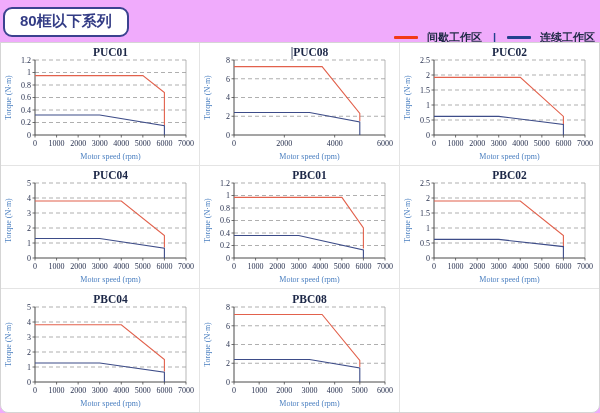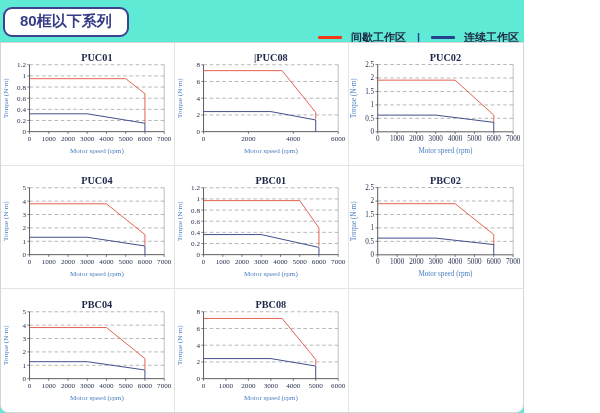--- a/index.html
+++ b/index.html
@@ -1,16 +1,16 @@
 <!DOCTYPE html>
 <html><head>
 <meta charset="utf-8">
 <style>
   html,body{margin:0;padding:0;background:#fff;}
-  .page{position:relative;width:524px;height:413px;background:#5eead4;
+  .page{position:relative;width:600px;height:413px;background:#f0abfc;
         font-family:"Liberation Sans",sans-serif;overflow:hidden;}
   .header{position:absolute;top:0;left:0;right:0;height:42px;
           display:flex;align-items:center;justify-content:space-between;}
   .badge{margin-left:3px;margin-top:2px;border:2px solid #3b4290;border-radius:9px;
          padding:3px 15px 4px 15px;font-weight:bold;font-size:15px;color:#333c85;
          background:#fff;}
   .legend{display:flex;align-items:center;gap:9px;font-size:11px;font-weight:bold;
           color:#1e2a45;padding-right:5px;margin-top:32px;}
   .legend .bar{width:24px;height:3px;border-radius:1px;display:inline-block;}
   .legend .sep{color:#24418e;font-weight:bold;padding:0 2px;}

